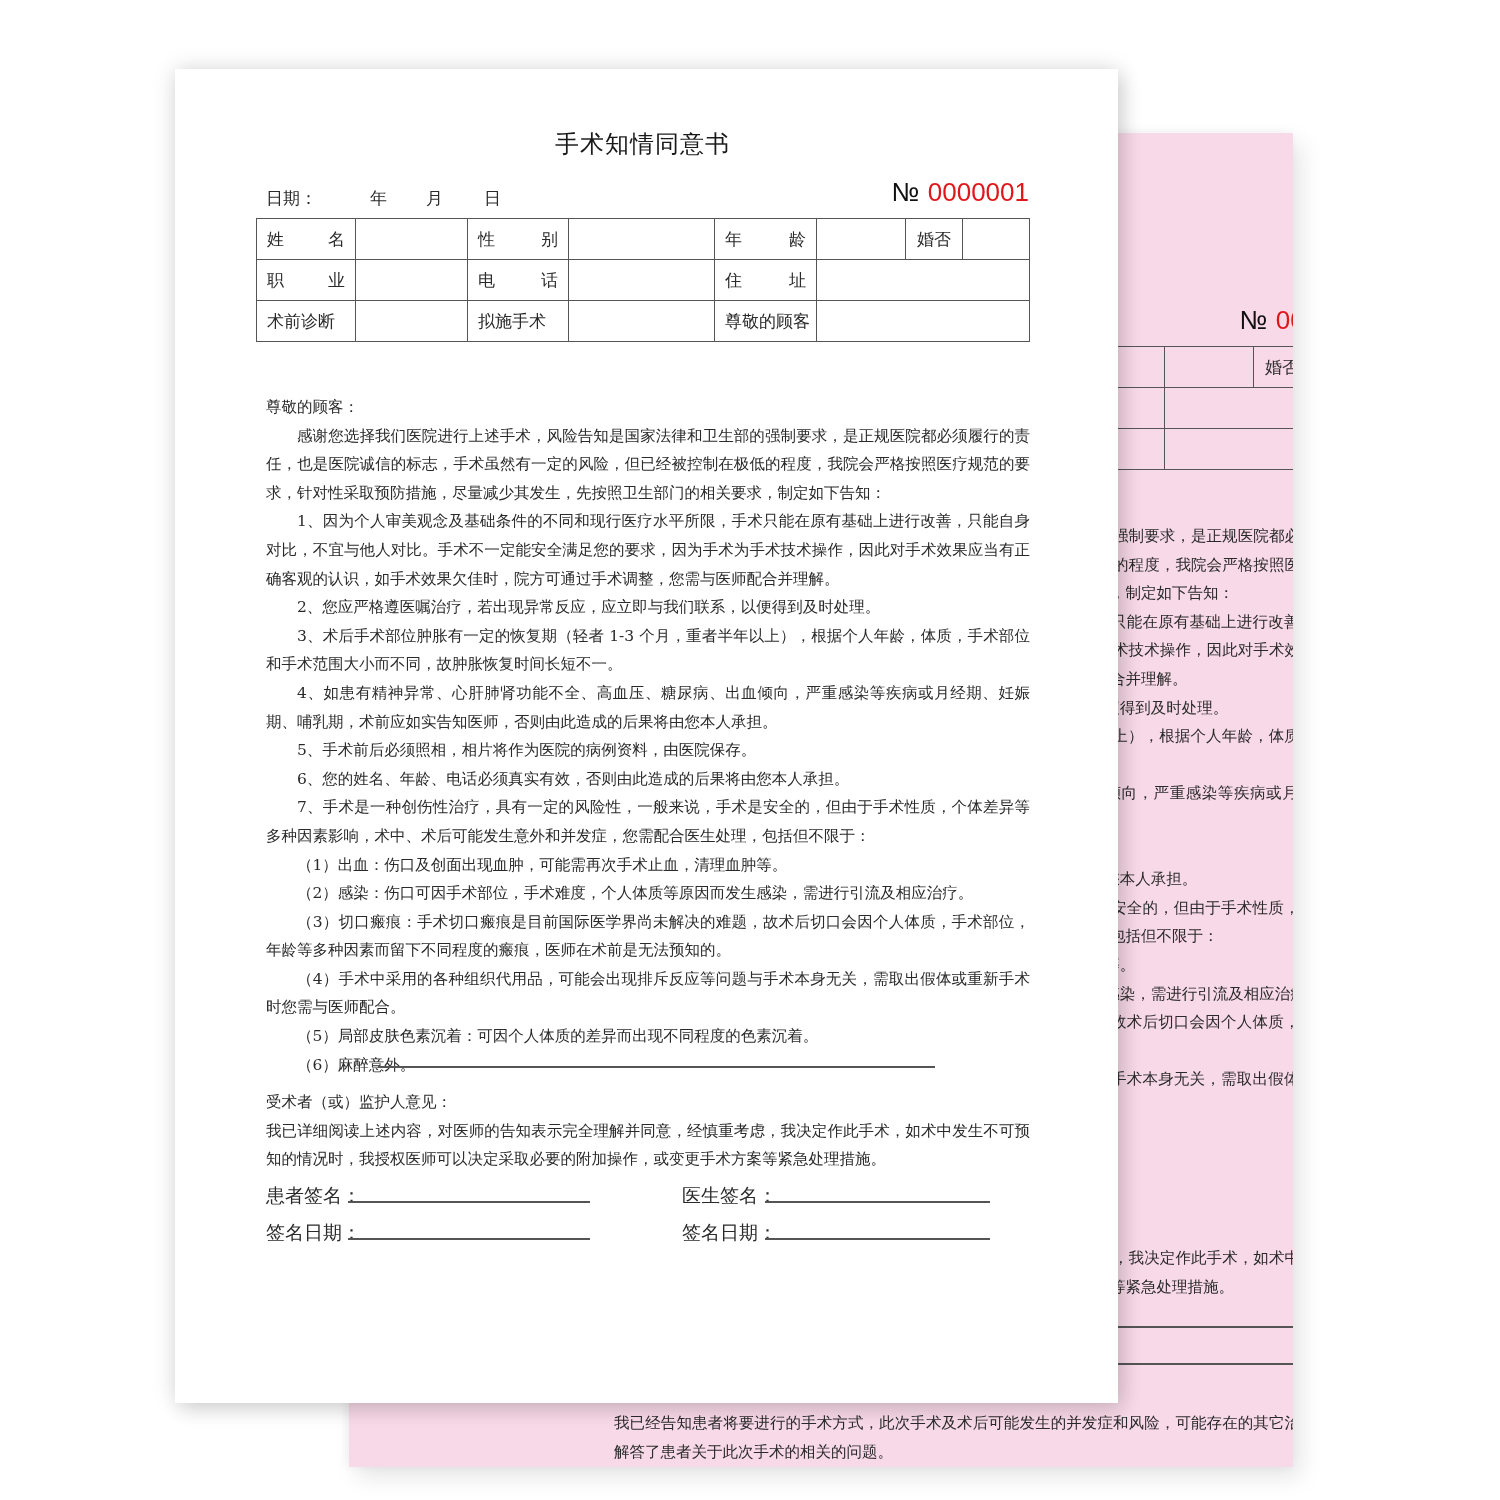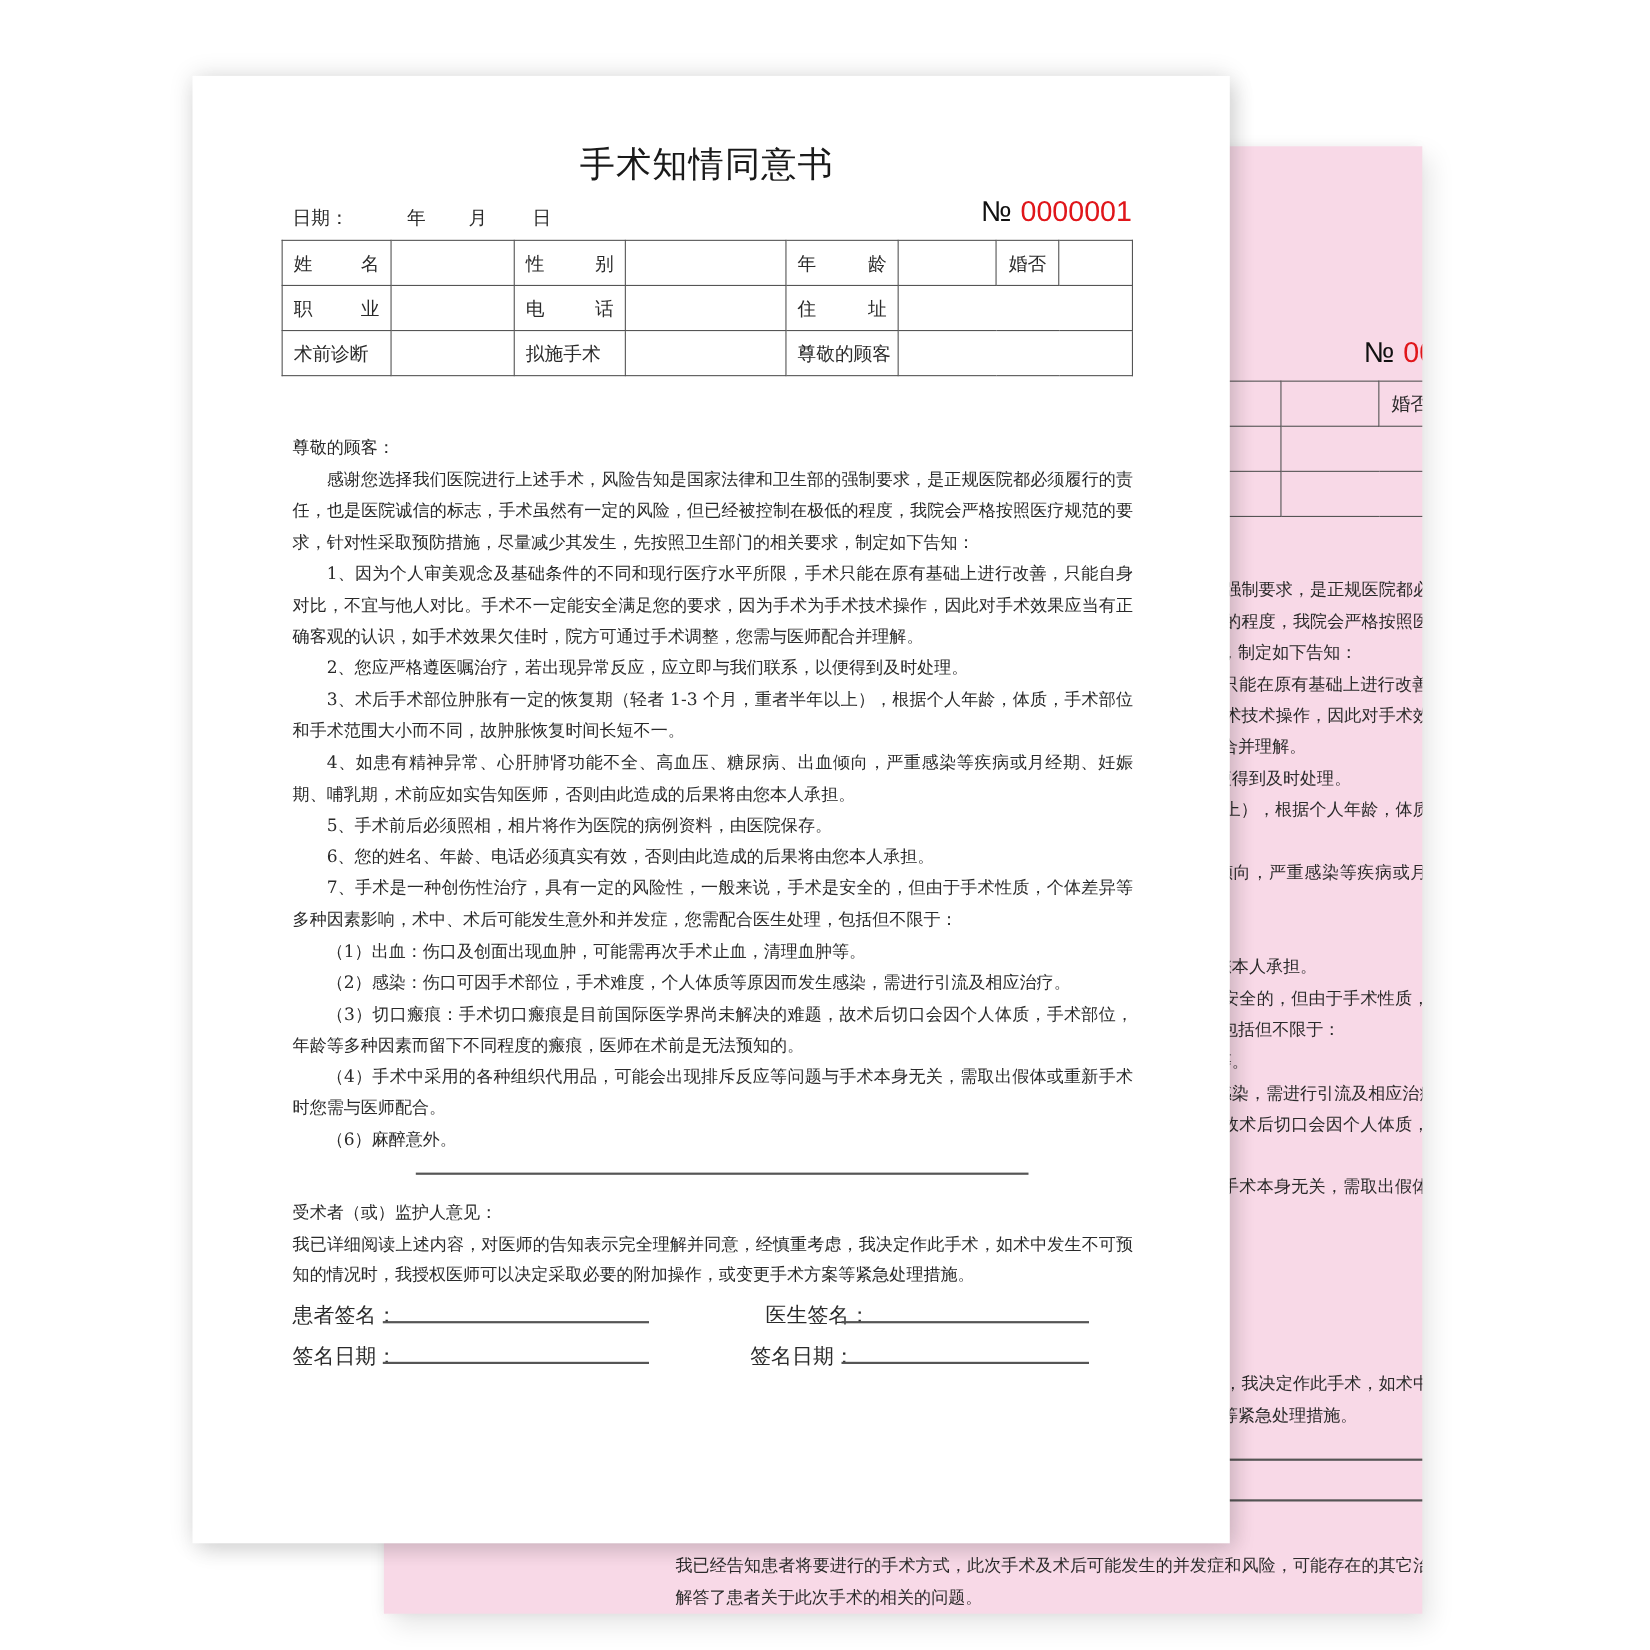--- a/index.html
+++ b/index.html
@@ -21,21 +21,21 @@
     box-shadow: 0 0 22px rgba(0,0,0,0.14), 6px 8px 18px rgba(0,0,0,0.10);
   }
   
   .layer { position: absolute; left: 0; top: 0; width: 1500px; height: 1500px; }
   .sheet-back .layer { left: -349px; top: -133px; }
   .sheet-front .layer { left: -175px; top: -69px; }
 
   .title {
     position: absolute; left: 256px; width: 773px; top: 128px; text-align: center;
     font-family: "DejaVu Sans", "Liberation Sans", sans-serif;
-    font-size: 32px; letter-spacing: 1px; color: #1a1a1a;
+    font-size: 24px; letter-spacing: 1px; color: #1a1a1a;
   }
   .date-row { position: absolute; left: 266px; top: 187px; font-size: 17px; }
   .date-row span { position: absolute; white-space: nowrap; }
   .serial {
     position: absolute; top: 177px; right: 471px; white-space: nowrap;
     font-family: "Liberation Sans", "DejaVu Sans", sans-serif; font-size: 26px;
   }
   .serial .no-mark { color: #111; margin-right: 8px; }
   .serial .no-val { color: #e0161a; }
 
@@ -228,20 +228,21 @@
       <p class="indent">2、您应严格遵医嘱治疗，若出现异常反应，应立即与我们联系，以便得到及时处理。</p>
       <p class="indent">3、术后手术部位肿胀有一定的恢复期（轻者 1-3 个月，重者半年以上），根据个人年龄，体质，手术部位和手术范围大小而不同，故肿胀恢复时间长短不一。</p>
       <p class="indent">4、如患有精神异常、心肝肺肾功能不全、高血压、糖尿病、出血倾向，严重感染等疾病或月经期、妊娠期、哺乳期，术前应如实告知医师，否则由此造成的后果将由您本人承担。</p>
       <p class="indent">5、手术前后必须照相，相片将作为医院的病例资料，由医院保存。</p>
       <p class="indent">6、您的姓名、年龄、电话必须真实有效，否则由此造成的后果将由您本人承担。</p>
       <p class="indent">7、手术是一种创伤性治疗，具有一定的风险性，一般来说，手术是安全的，但由于手术性质，个体差异等多种因素影响，术中、术后可能发生意外和并发症，您需配合医生处理，包括但不限于：</p>
       <p class="indent">（1）出血：伤口及创面出现血肿，可能需再次手术止血，清理血肿等。</p>
       <p class="indent">（2）感染：伤口可因手术部位，手术难度，个人体质等原因而发生感染，需进行引流及相应治疗。</p>
       <p class="indent">（3）切口瘢痕：手术切口瘢痕是目前国际医学界尚未解决的难题，故术后切口会因个人体质，手术部位，年龄等多种因素而留下不同程度的瘢痕，医师在术前是无法预知的。</p>
       <p class="indent">（4）手术中采用的各种组织代用品，可能会出现排斥反应等问题与手术本身无关，需取出假体或重新手术时您需与医师配合。</p>
+      <p class="indent">（5）局部皮肤色素沉着：可因个人体质的差异而出现不同程度的色素沉着。</p>
       <p class="indent">（6）麻醉意外。</p>
     </div>
     <div style="position:absolute; left:378px; top:1066px; width:557px; border-bottom:2px solid #555;"></div>
 
     <div class="body-text" style="top:1088px;">
       <p>受术者（或）监护人意见：</p>
       <p>我已详细阅读上述内容，对医师的告知表示完全理解并同意，经慎重考虑，我决定作此手术，如术中发生不可预知的情况时，我授权医师可以决定采取必要的附加操作，或变更手术方案等紧急处理措施。</p>
     </div>
 
     <div class="sig" style="left:266px; top:1183px;">
@@ -251,21 +252,21 @@
         <div class="line" style="left:0; width:242px;"></div>
       </div>
 
     <div class="sig" style="left:266px; top:1220px;">
       <span>签名日期：</span>
     </div>
     <div class="sig" style="left:348px; top:1238px;">
         <div class="line" style="left:0; width:242px;"></div>
       </div>
 
-    <div class="sig" style="left:696px; top:1183px;">
+    <div class="sig" style="left:682px; top:1183px;">
       <span>医生签名：</span>
     </div>
     <div class="sig" style="left:765px; top:1201px;">
         <div class="line" style="left:0; width:225px;"></div>
       </div>
 
     <div class="sig" style="left:682px; top:1220px;">
       <span>签名日期：</span>
     </div>
     <div class="sig" style="left:765px; top:1238px;">

